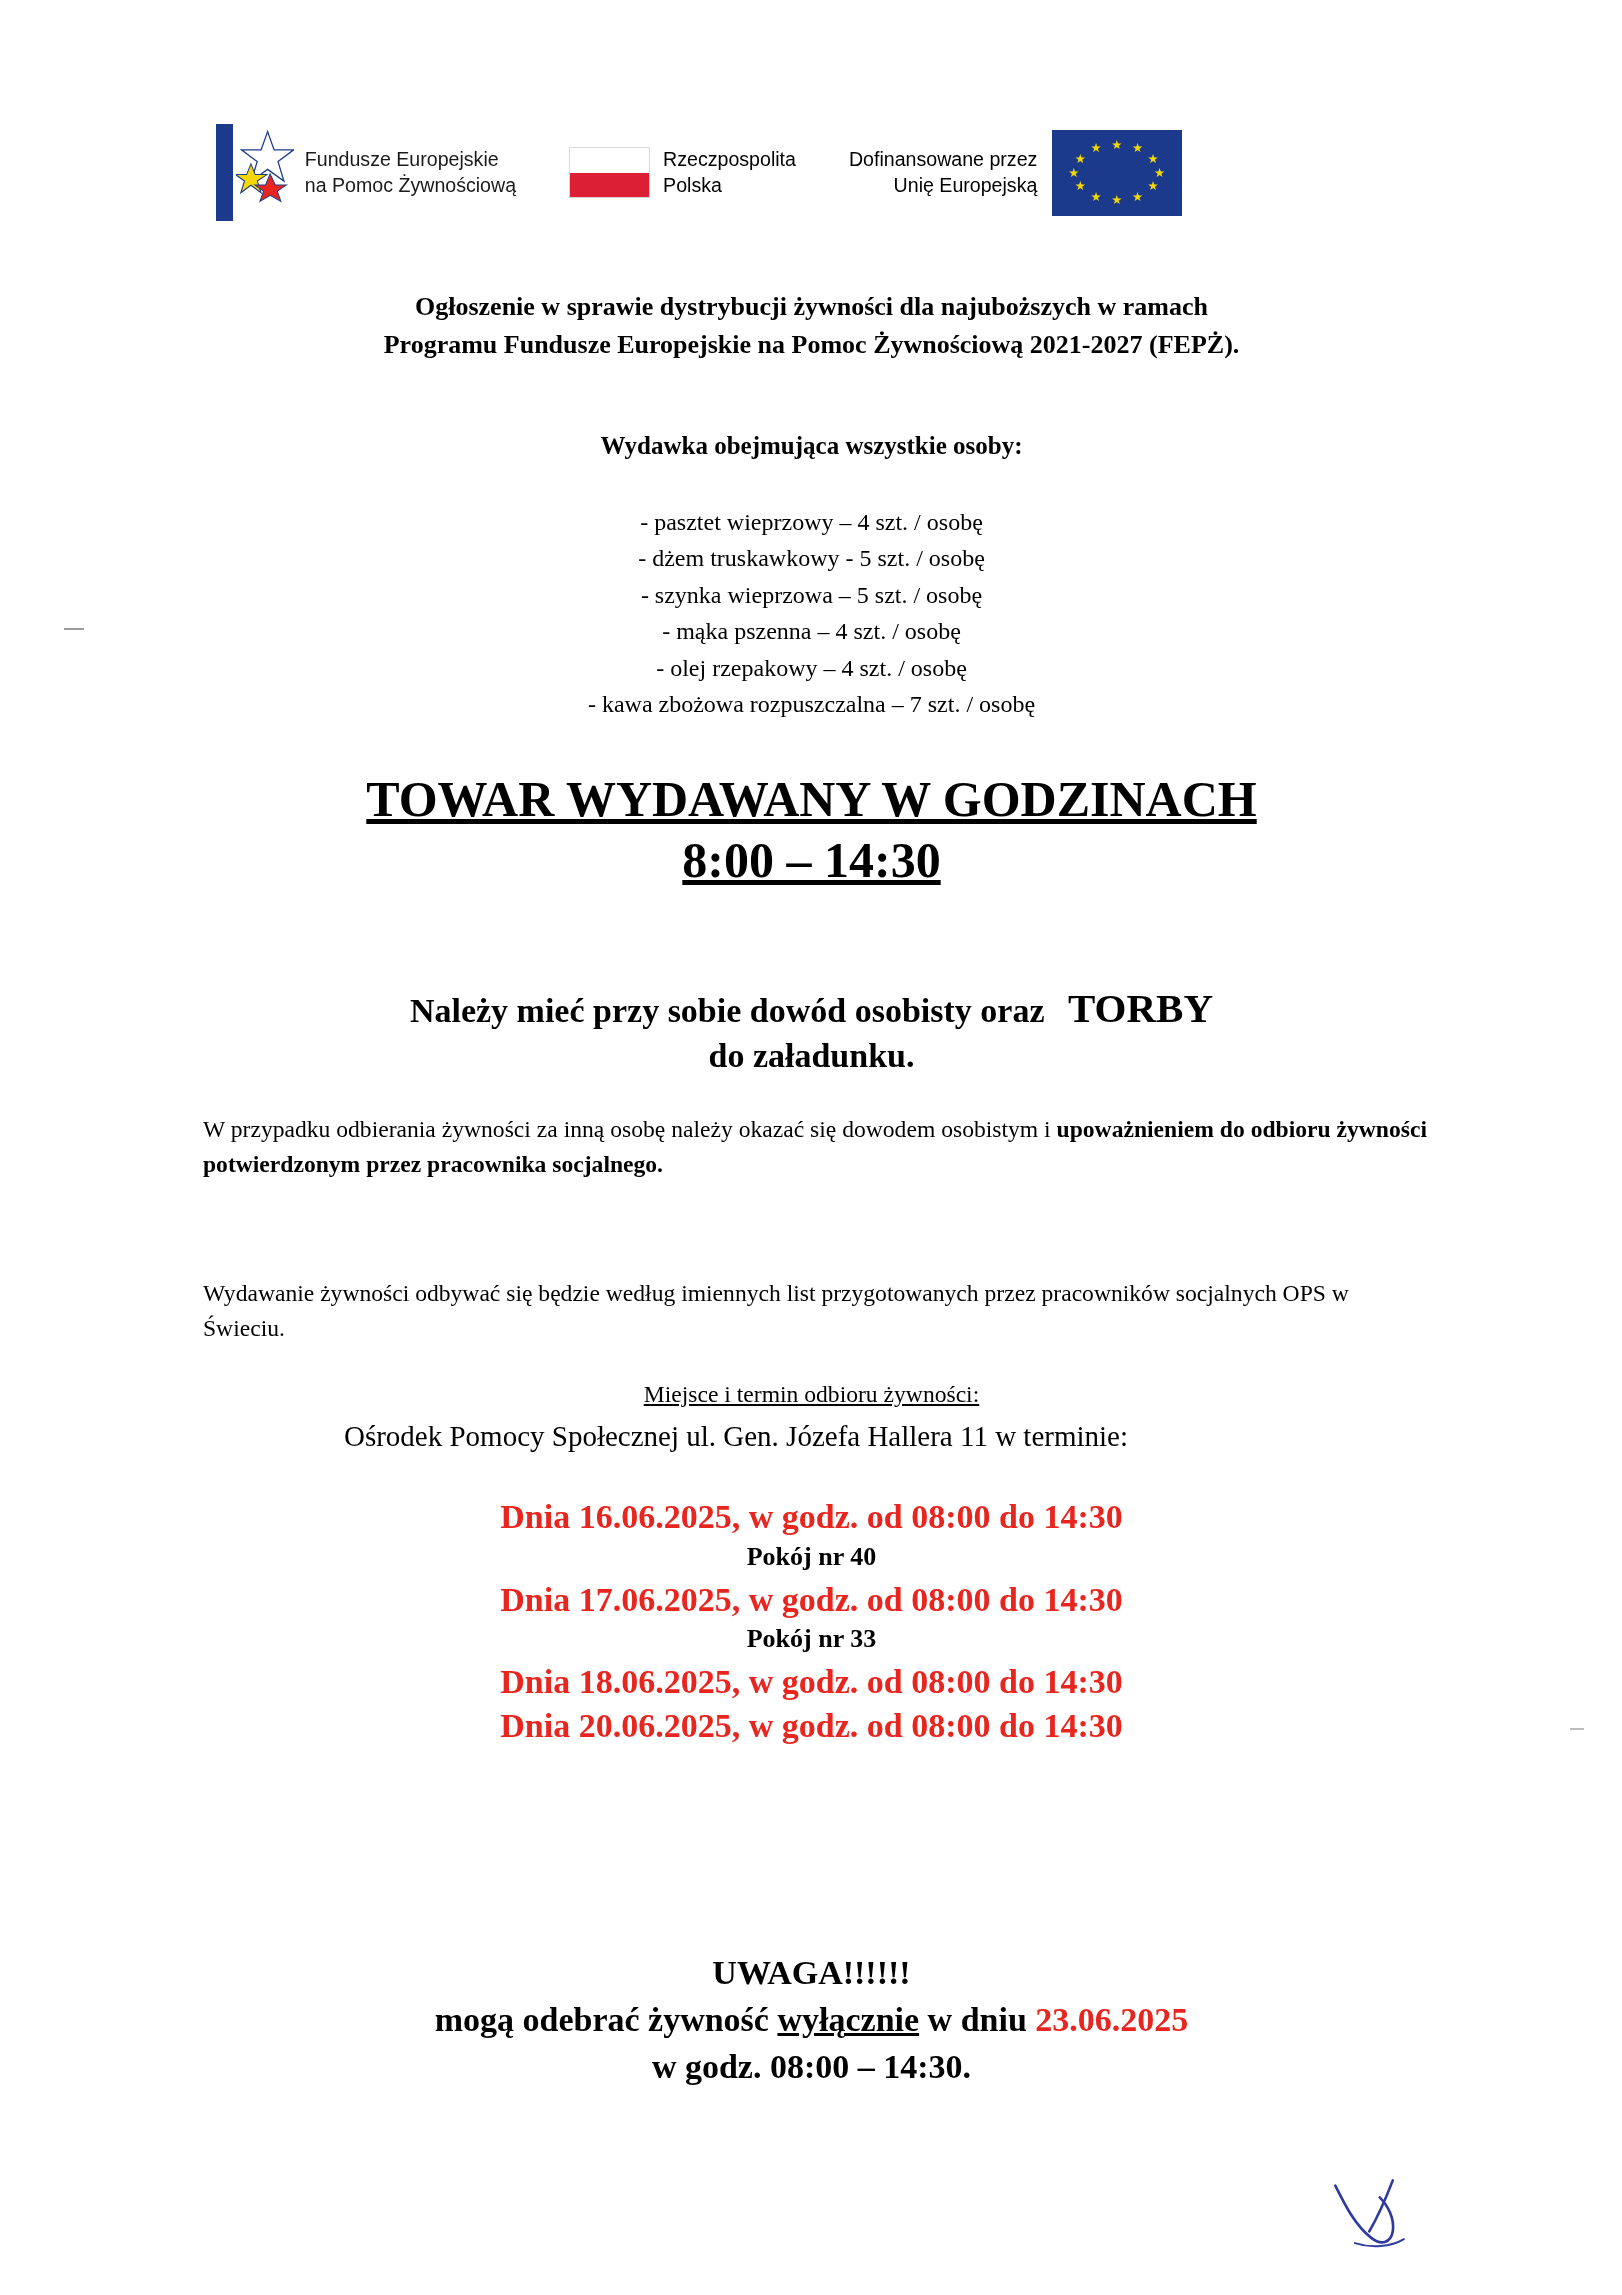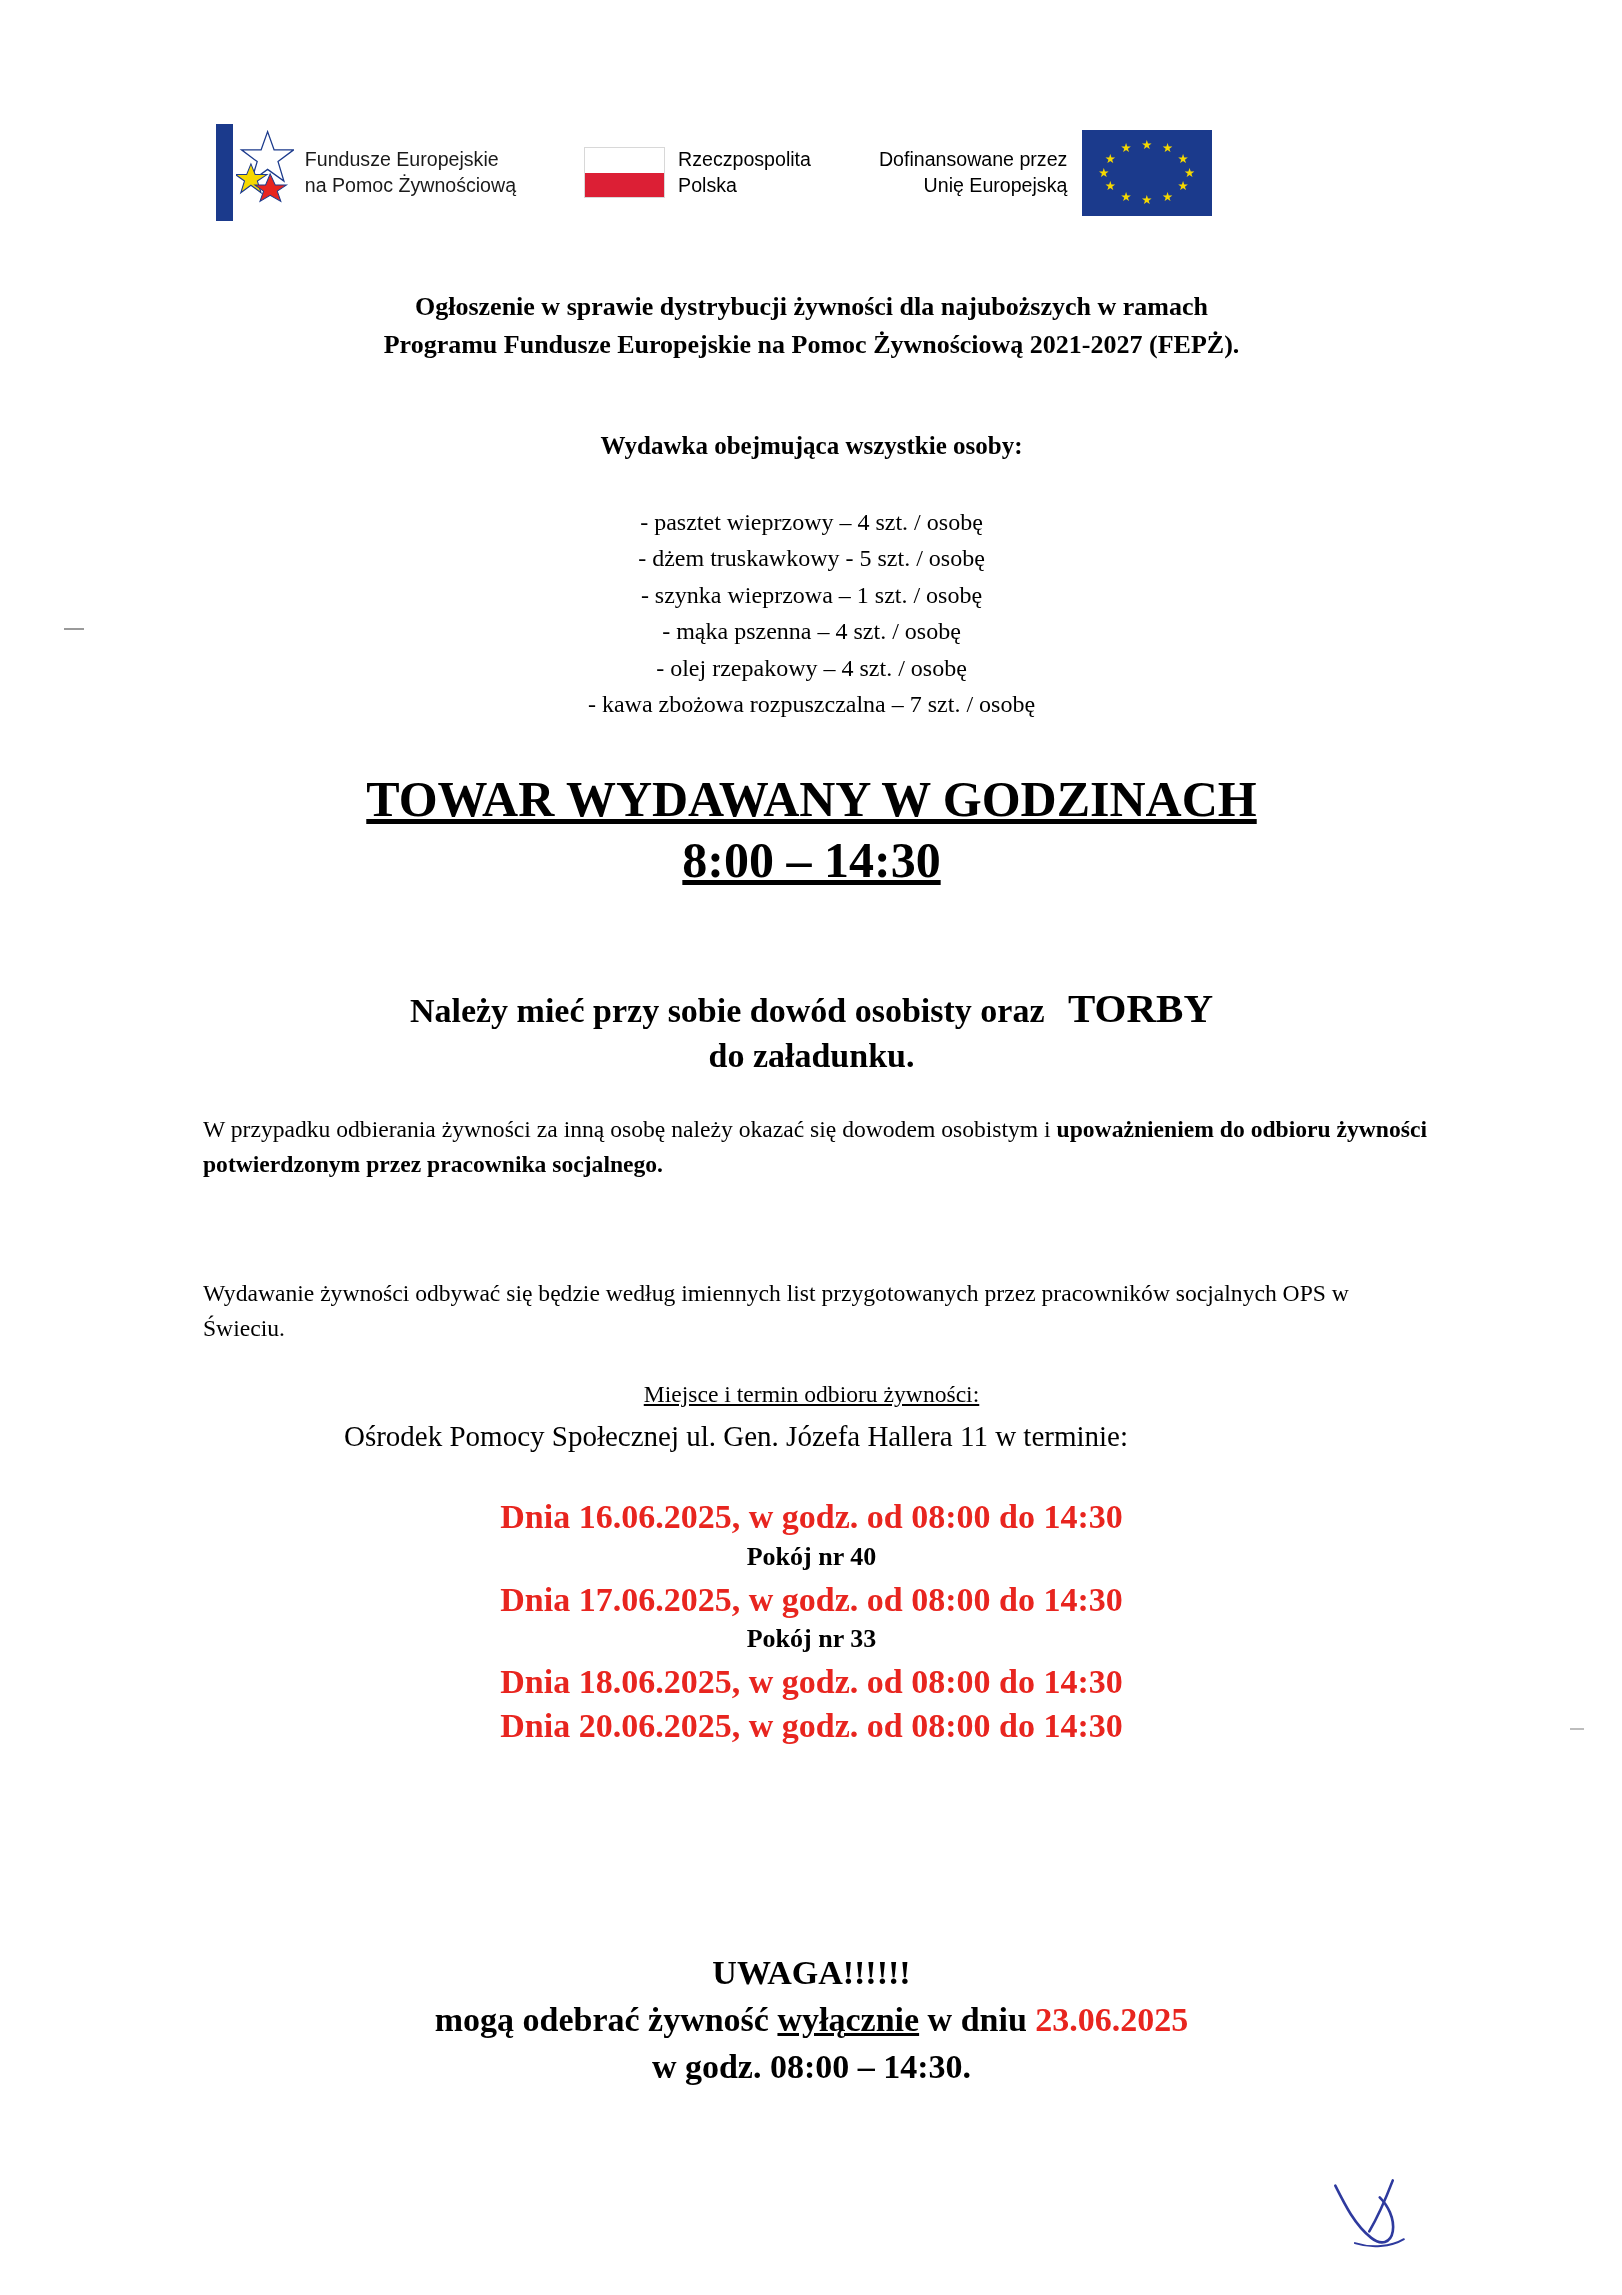--- a/index.html
+++ b/index.html
@@ -25,21 +25,21 @@
 
   
   .logo-strip {
     position: absolute;
     top: 115px;
     left: 216px;
     width: 1224px;
     height: 115px;
     display: flex;
     align-items: center;
-    gap: 16px;
+    gap: 1px;
     font-family: "Liberation Sans", sans-serif;
   }
   .logo-block {
     display: flex;
     align-items: center;
   }
   .fe-logo {
     width: 77px;
     height: 97px;
     position: relative;
@@ -320,21 +320,21 @@
   <div class="announce">
     <div>Ogłoszenie w sprawie dystrybucji żywności dla najuboższych w ramach</div>
     <div>Programu Fundusze Europejskie na Pomoc Żywnościową 2021-2027 (FEPŻ).</div>
   </div>
 
   <div class="subtitle">Wydawka obejmująca wszystkie osoby:</div>
 
   <div class="items">
     <div>- pasztet wieprzowy – 4 szt. / osobę</div>
     <div>- dżem truskawkowy  - 5 szt. / osobę</div>
-    <div>- szynka wieprzowa – 1 szt. / osobę</div>
+    <div>- szynka wieprzowa – 5 szt. / osobę</div>
     <div>- mąka pszenna – 4 szt. / osobę</div>
     <div>- olej rzepakowy – 4 szt. / osobę</div>
     <div>- kawa zbożowa rozpuszczalna – 7 szt. / osobę</div>
   </div>
 
   <div class="hours">
     <div class="u">TOWAR WYDAWANY W GODZINACH</div>
     <div class="u">8:00 – 14:30</div>
   </div>
 

